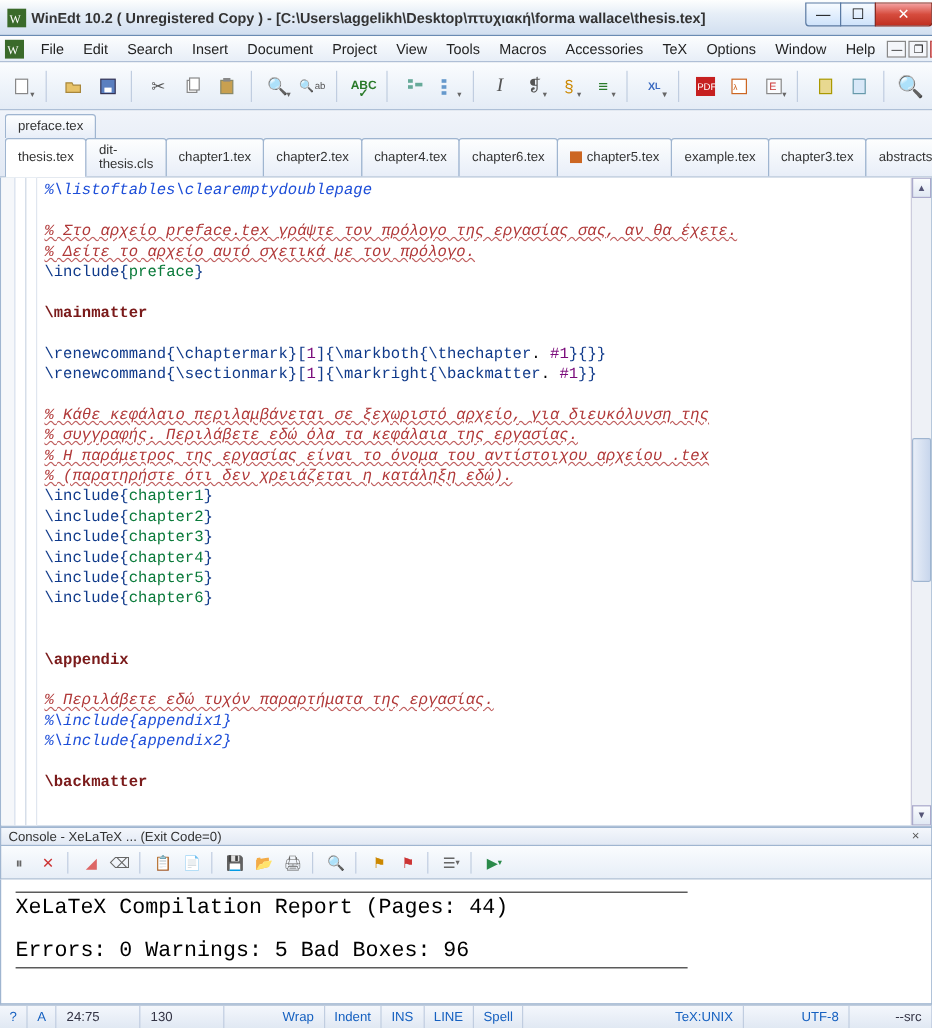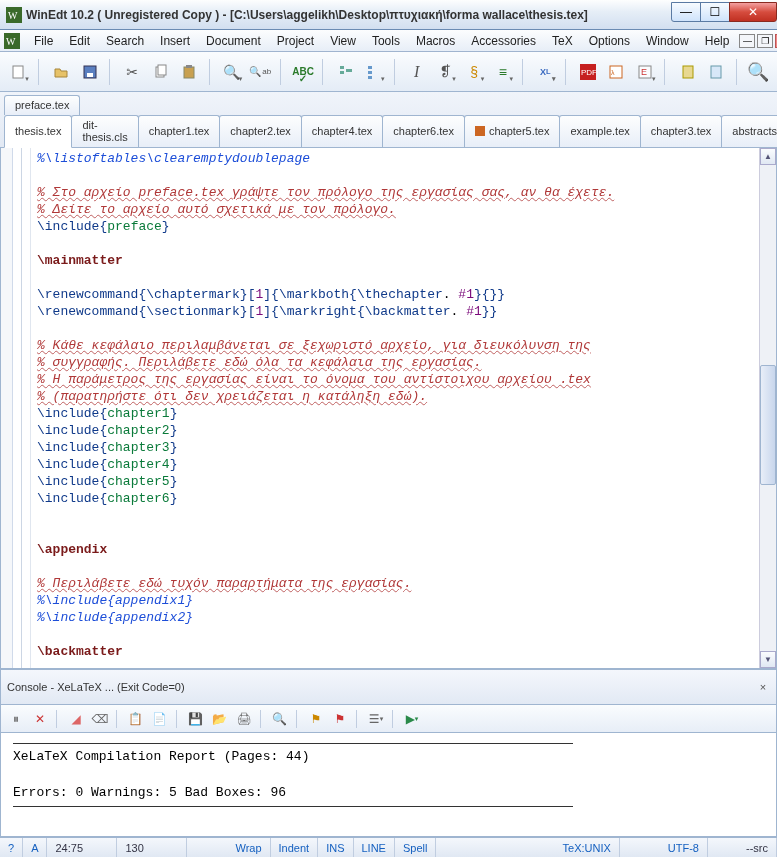--- a/index.html
+++ b/index.html
@@ -34,25 +34,25 @@
 .cmr { color:#b03838; font-style:italic; text-decoration: underline wavy #c06060; text-decoration-thickness:1px;}
 .cmd { color:#103a8a; }
 .arg { color:#0a7a3a; }
 .num { color:#7a0a7a; }
 .br { color:#103a8a; }
 .kw { color:#7a1a1a; font-weight:bold; }
 .scrolls { width:17px; background:#f0f0f0; border-left:1px solid #ccd; display:flex; flex-direction:column;}
 .sbtn { height:17px; background:linear-gradient(#fafcfe,#e0e8f3); border:1px solid #aac; display:flex; align-items:center; justify-content:center; font-size:8px; color:#557;}
 .strack { flex:1; background:#eef1f6;}
 .sthumb { height:120px; margin-top:200px; background:linear-gradient(90deg,#e8eef8,#c8d6ec); border:1px solid #9fb5d0; border-radius:2px;}
-.console-head { height:36px; background:linear-gradient(#f4f7fc,#e2e9f4); border:1px solid #9fb5d0; display:flex; align-items:center; padding:0 6px; font-size:11px; color:#333;}
+.console-head { height:16px; background:linear-gradient(#f4f7fc,#e2e9f4); border:1px solid #9fb5d0; display:flex; align-items:flex-end; padding:0 6px; font-size:11px; color:#333;}
 .console-head .cx { margin-left:auto; width:14px; height:14px; display:flex; align-items:center; justify-content:center; font-size:11px; color:#555;}
 .console-tb { height:28px; background:linear-gradient(#fafcfe,#e7eef7); border:1px solid #9fb5d0; border-top:none; display:flex; align-items:center; padding:2px 4px; gap:2px;}
 .ctb { width:22px; height:22px; display:flex; align-items:center; justify-content:center; color:#666; font-size:12px;}
-.console-body { background:#fff; border:1px solid #9fb5d0; border-top:none; padding: 6px 12px; font-family:"Courier New",monospace; font-size:13px; line-height:18px; height:104px;}
+.console-body { background:#fff; border:1px solid #9fb5d0; border-top:none; padding: 6px 12px; font-family:"Courier New",monospace; font-size:18px; line-height:18px; height:104px;}
 .console-body .hr { height:1px; background:#333; margin:4px 0; width:560px;}
 .statusbar { height:20px; background:linear-gradient(#f4f7fc,#e0e8f3); border-top:1px solid #9fb5d0; display:flex; align-items:center; font-size:11px; color:#334;}
 .statusbar .cell { padding: 0 8px; border-right:1px solid #c0cde0; height:100%; display:flex; align-items:center;}
 .statusbar .cell.link { color:#1560c0;}
 svg { display:block; }
 </style>
 </head>
 <body>
 
 <div class="titlebar">

